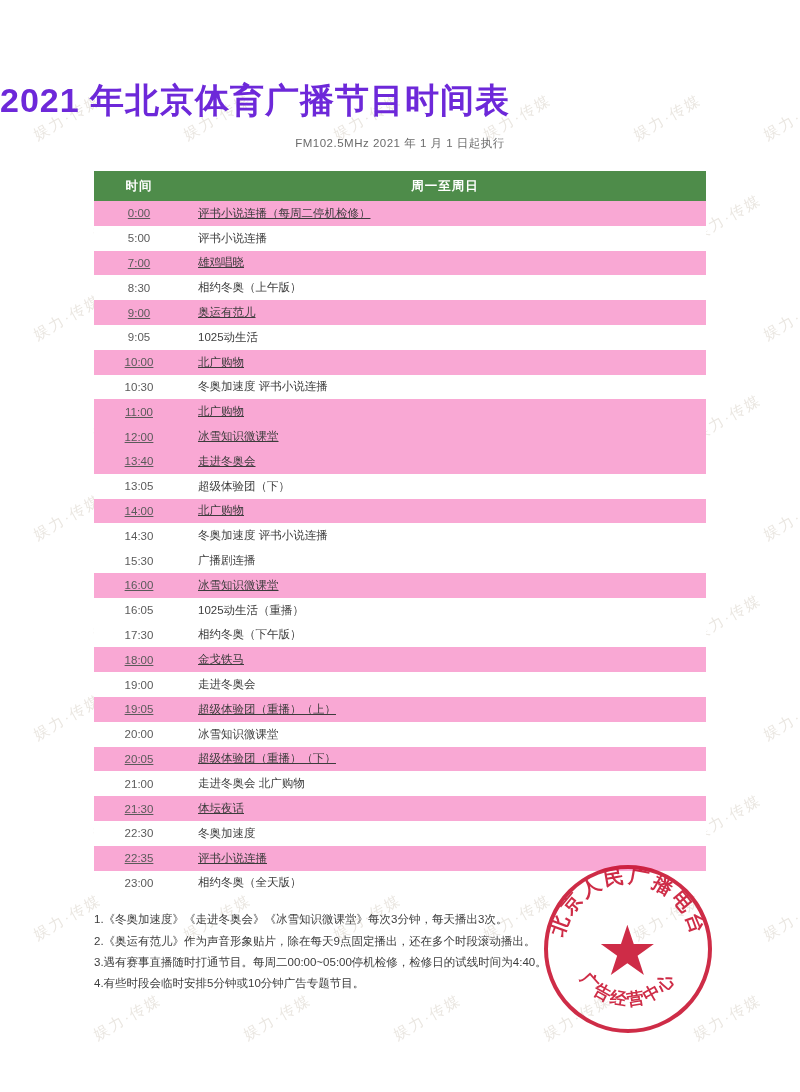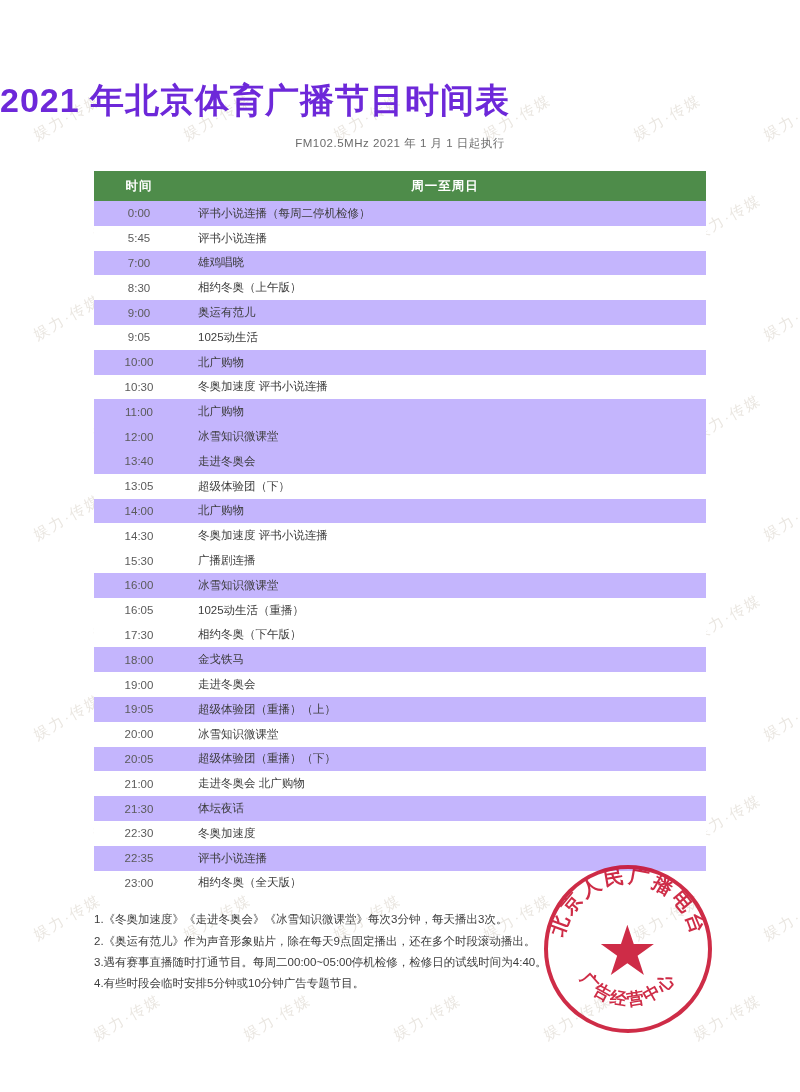--- a/index.html
+++ b/index.html
@@ -84,21 +84,21 @@
     color: #3c3c3c;
   }
   table.schedule td.time {
     width: 88px;
     text-align: center;
     color: #5a5a5a;
   }
   table.schedule td.prog {
     padding-left: 14px;
   }
-  table.schedule tr.odd td { background: #c4b5fd; }
+  table.schedule tr.odd td { background: #f9a8d4; text-decoration: underline; }
   table.schedule tr.even td { background: #ffffff; }
 
   .notes {
     width: 612px;
     margin: 14px auto 18px auto;
     font-size: 11.5px;
     line-height: 1.85;
     color: #3c3c3c;
   }
   .notes div { white-space: nowrap; }
@@ -195,21 +195,21 @@
           <th class="col-time">时间</th>
           <th class="col-prog">周一至周日</th>
         </tr>
       </thead>
       <tbody id="schedule-body">
           <tr class="odd">
             <td class="time">0:00</td>
             <td class="prog">评书小说连播（每周二停机检修）</td>
           </tr>
           <tr class="even">
-            <td class="time">5:45</td>
+            <td class="time">5:00</td>
             <td class="prog">评书小说连播</td>
           </tr>
           <tr class="odd">
             <td class="time">7:00</td>
             <td class="prog">雄鸡唱晓</td>
           </tr>
           <tr class="even">
             <td class="time">8:30</td>
             <td class="prog">相约冬奥（上午版）</td>
           </tr>

